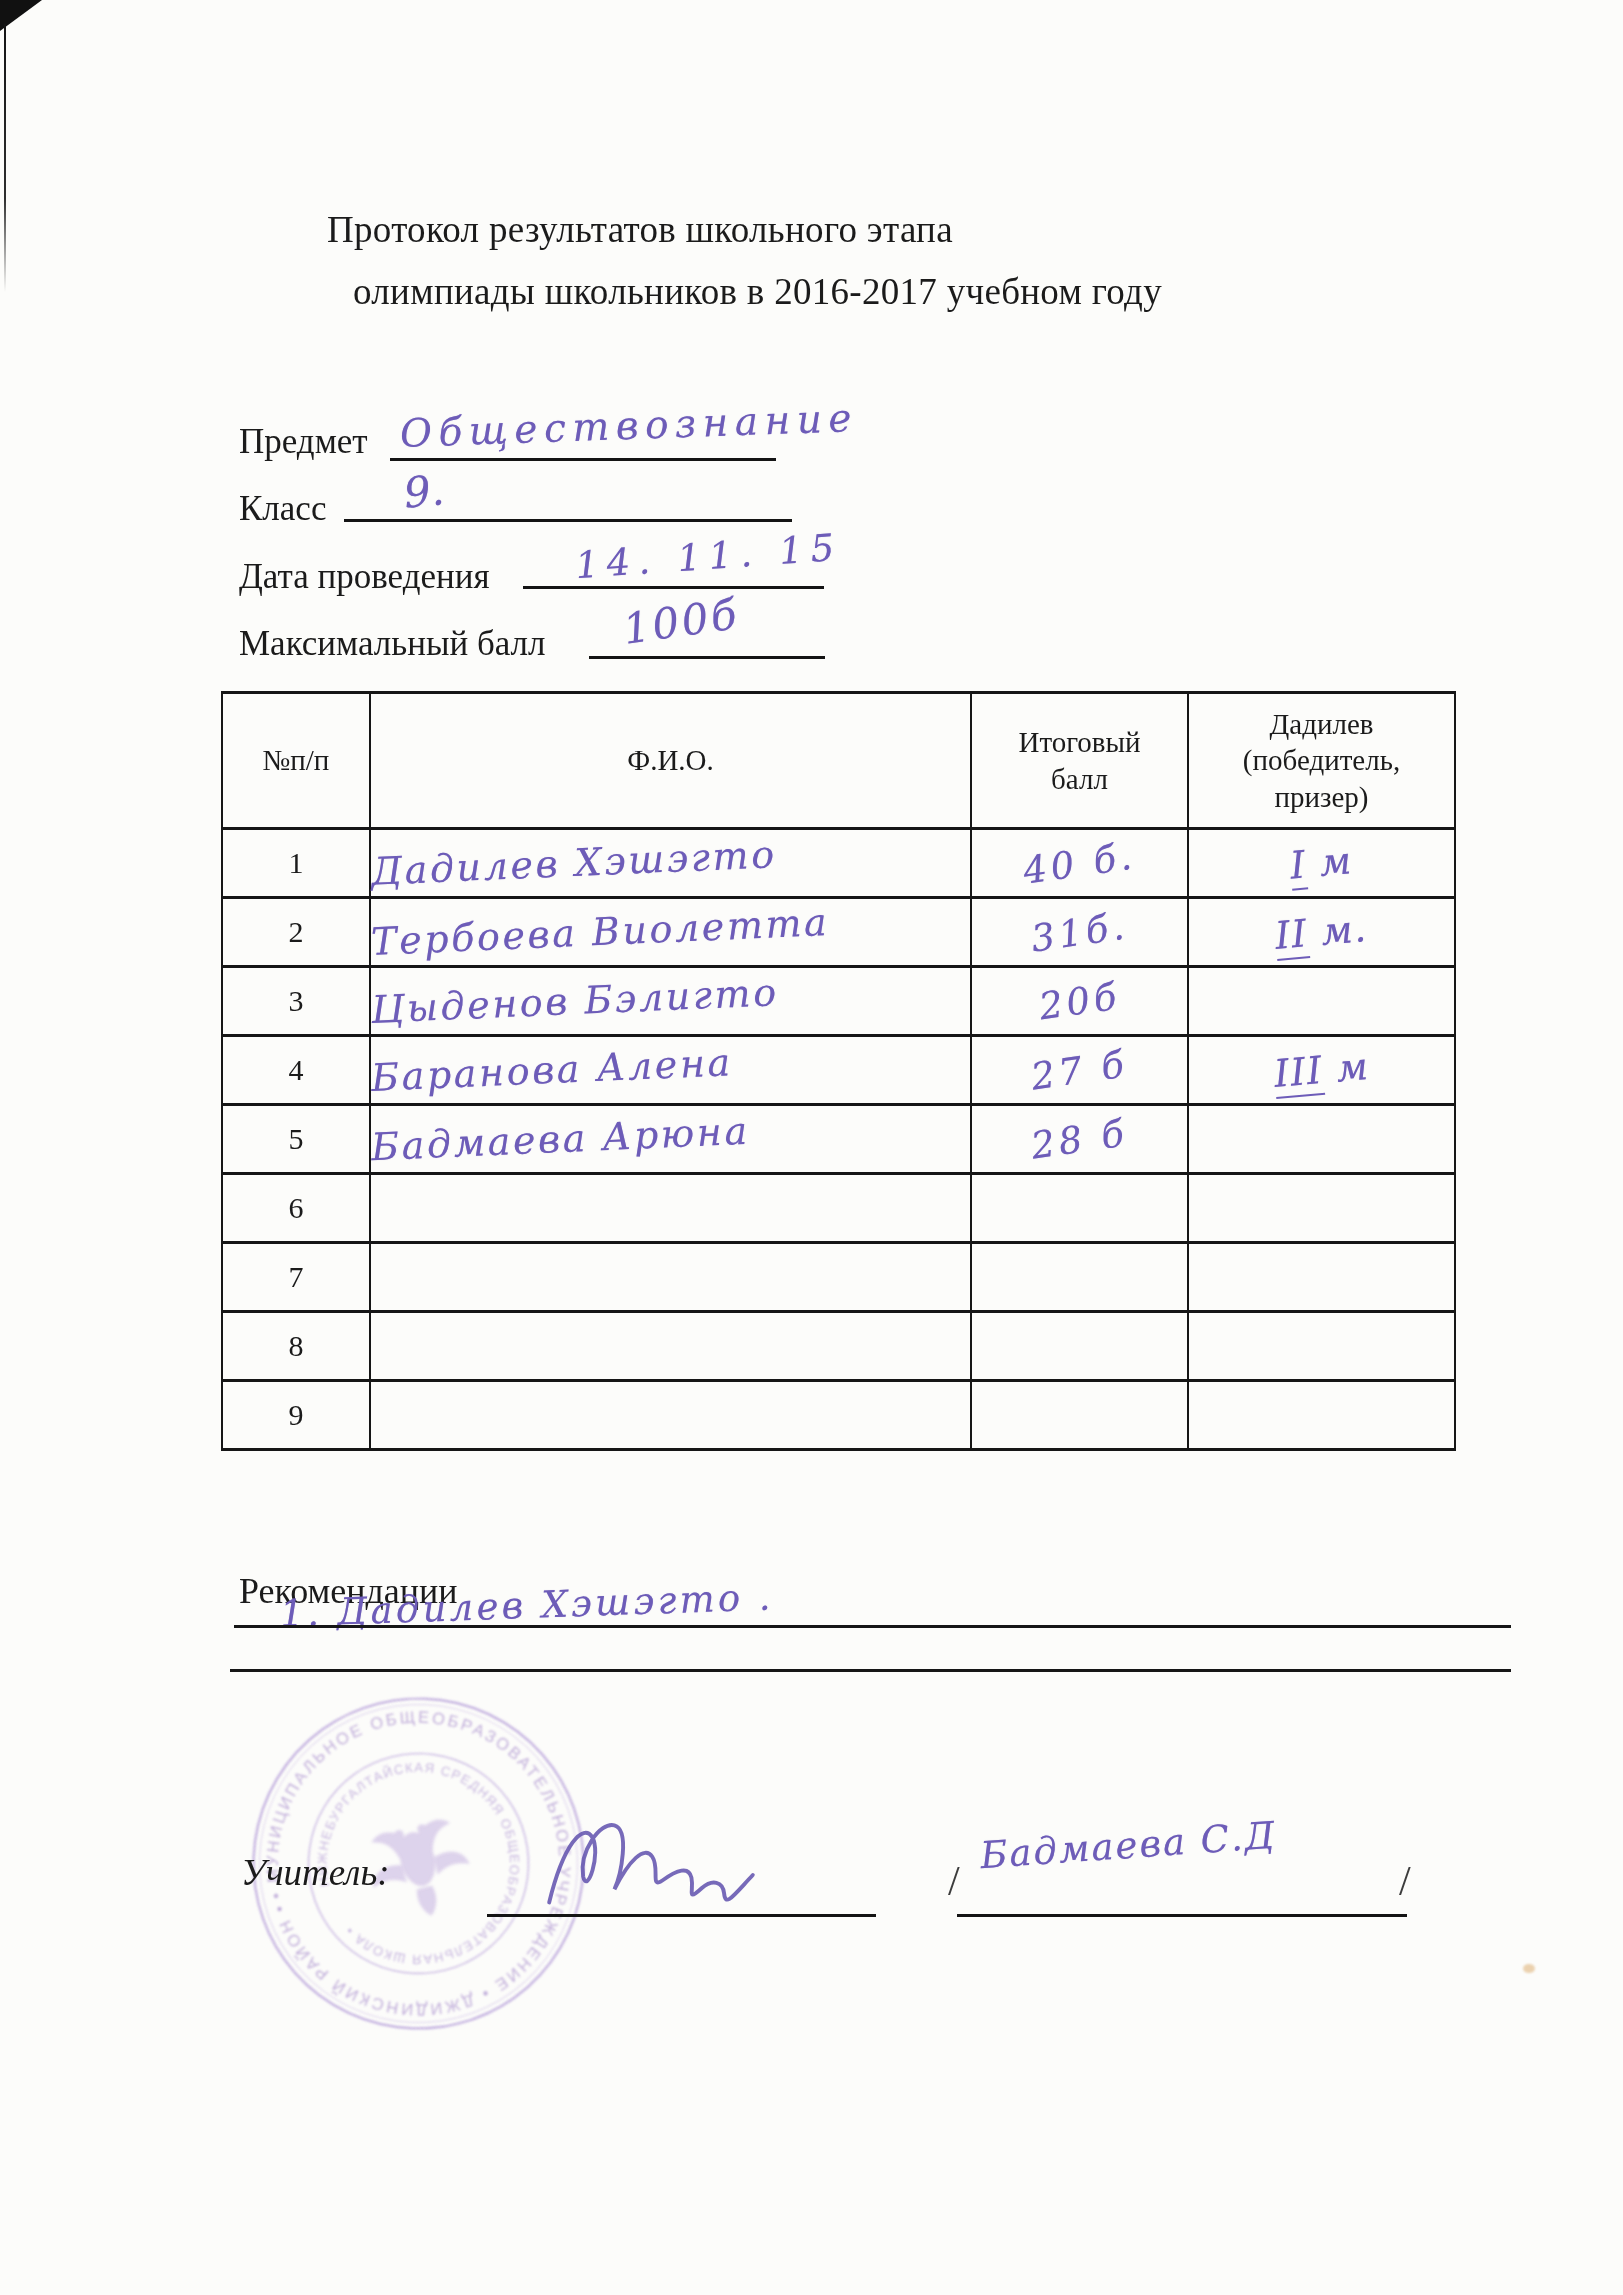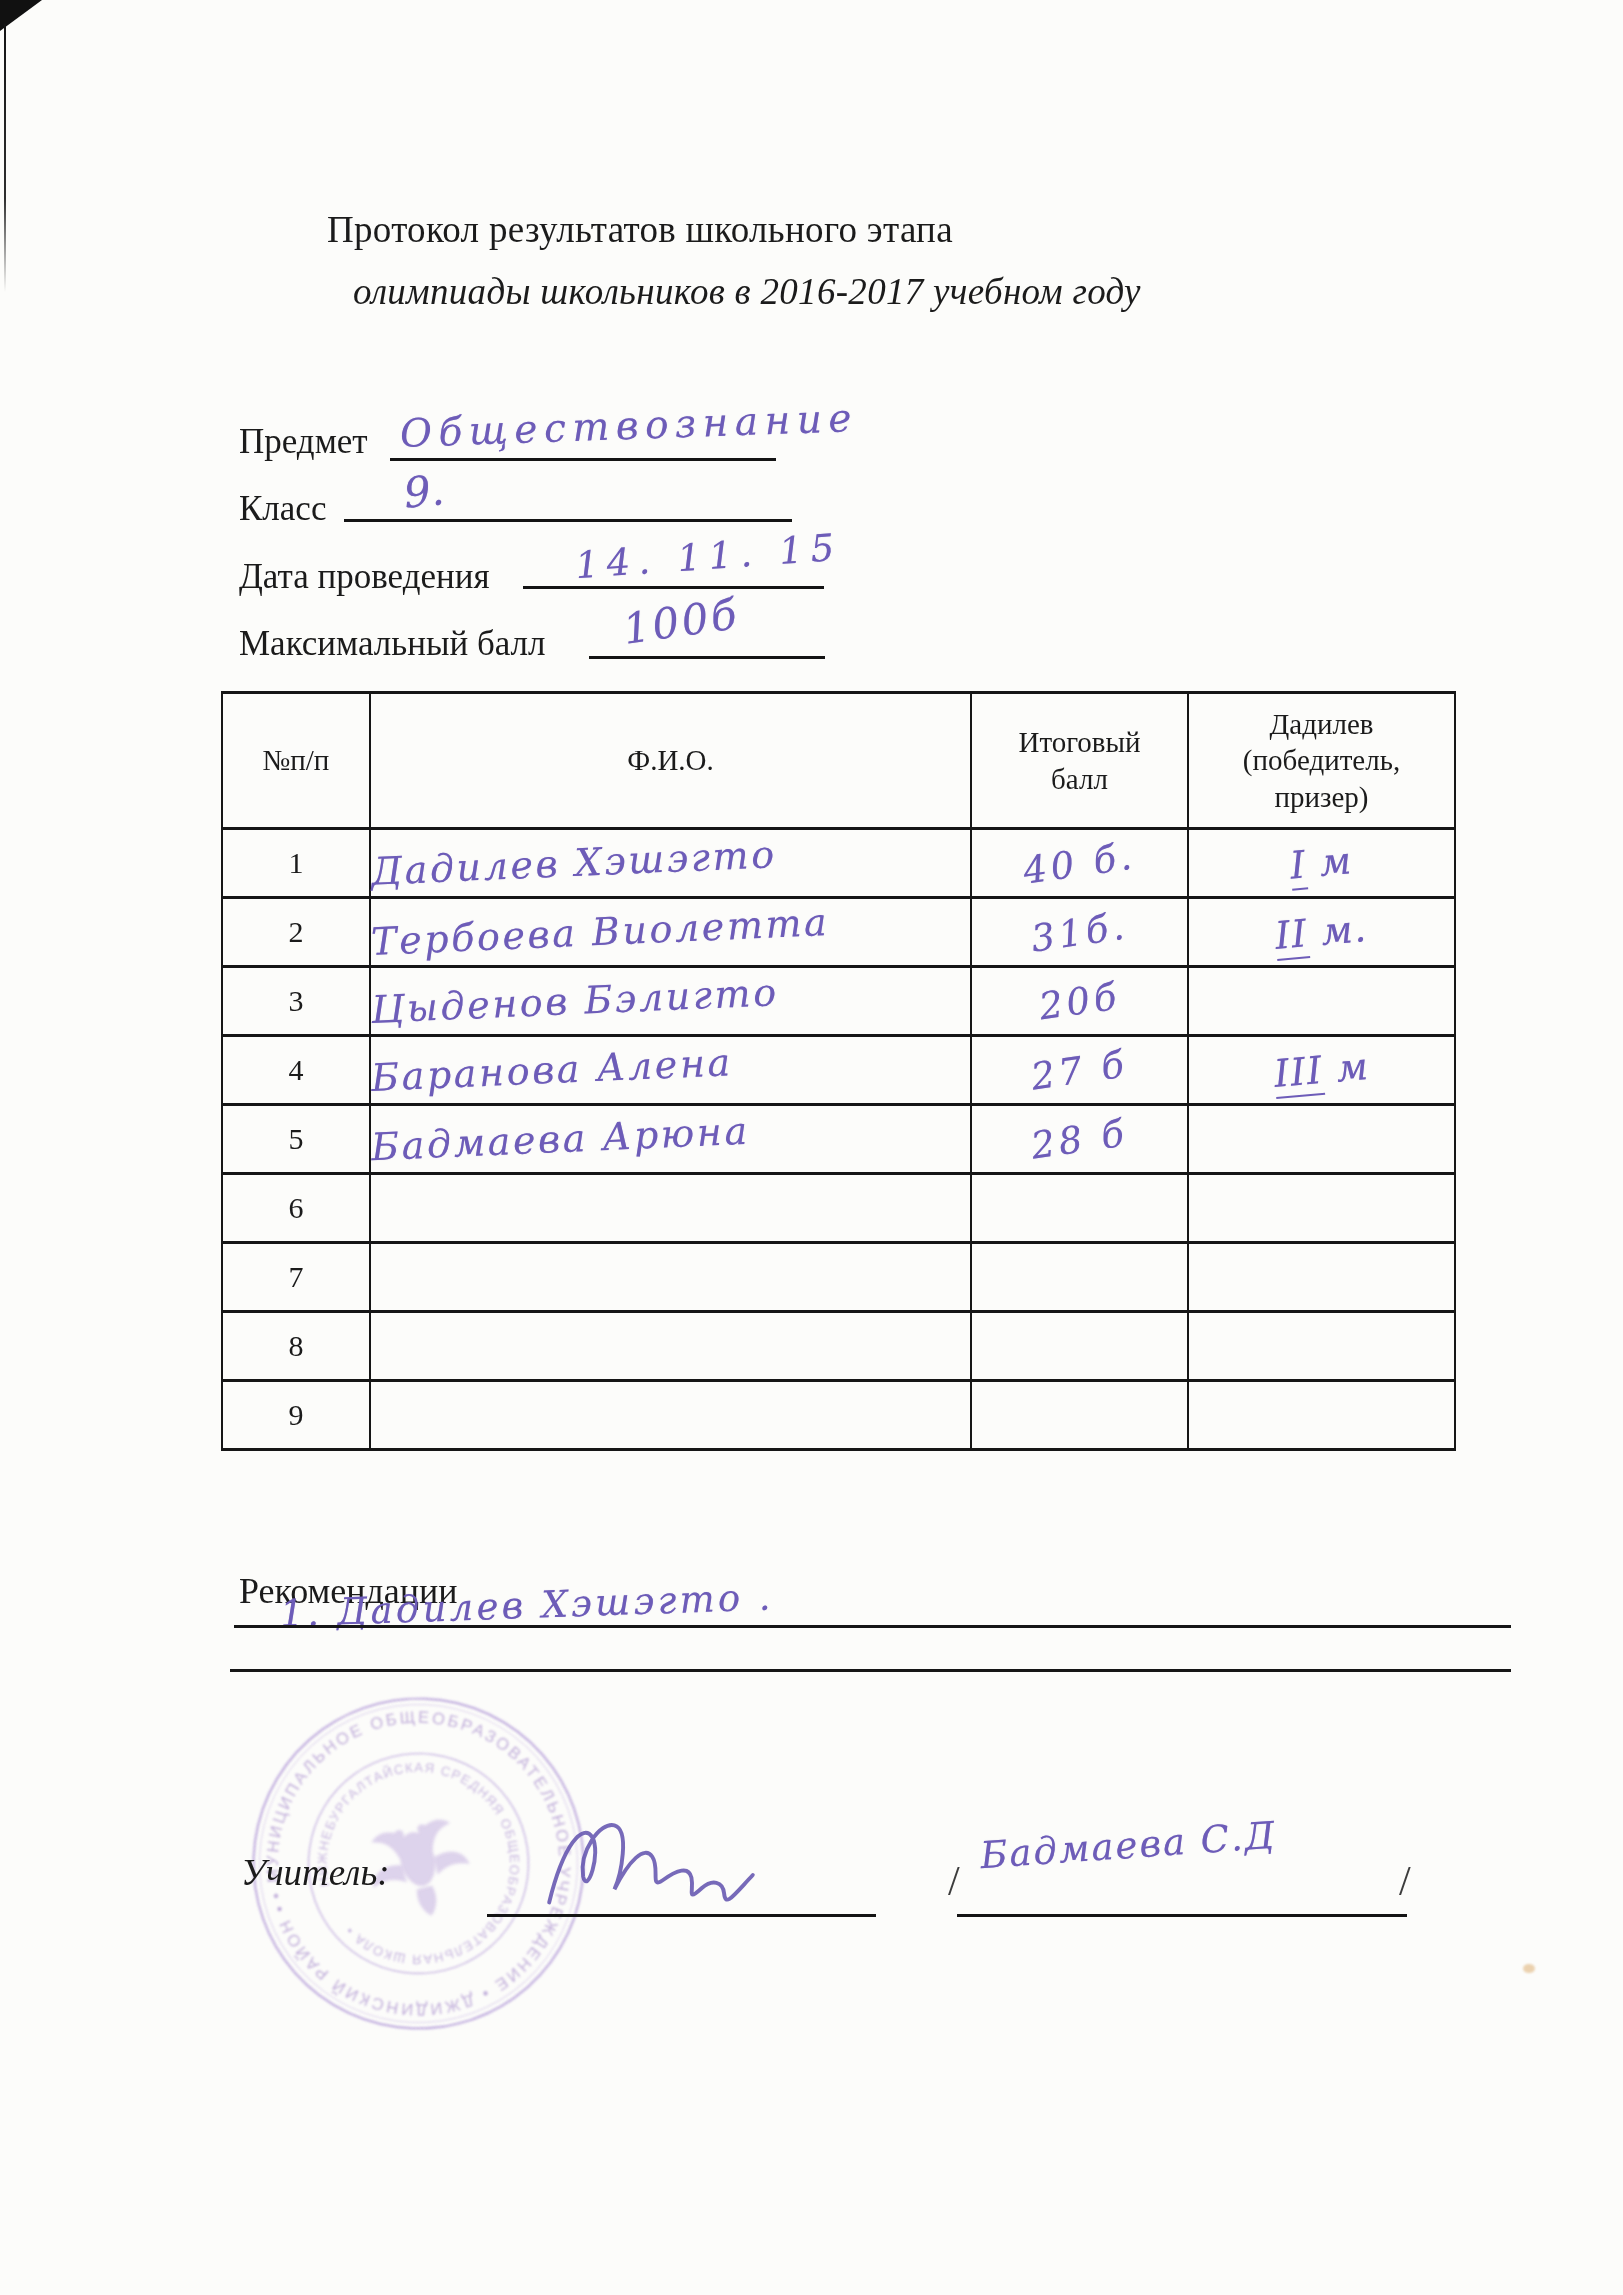--- a/index.html
+++ b/index.html
@@ -49,21 +49,21 @@
 </head>
 <body>
 
 <div class="page">
 
   <div class="abs corner" style="left:0;top:0;"></div>
   <div class="abs edgeline" style="left:3.9px;top:23.6px;"></div>
   <div class="abs spot" style="left:1523px;top:1964px;"></div>
 
   <div class="abs title-line" style="left:327px;top:208px;width:890px;">Протокол результатов школьного этапа</div>
-  <div class="abs title-line" style="left:353px;top:270px;width:890px;font-style:italic;">олимпиады школьников в 2016-2017 учебном году</div>
+  <div class="abs title-line" style="left:353px;top:270px;width:890px;">олимпиады школьников в 2016-2017 учебном году</div>
 
   <div class="abs field-label" style="left:239px;top:422px;">Предмет</div>
   <div class="abs uline" style="left:390px;top:458px;width:386px;"></div>
   <div class="abs ink ink-subject" style="left:400px;top:403px;">Обществознание</div>
 
   <div class="abs field-label" style="left:239px;top:489px;">Класс</div>
   <div class="abs uline" style="left:344px;top:519px;width:448px;"></div>
   <div class="abs ink ink-class" style="left:404px;top:467px;">9.</div>
 
   <div class="abs field-label" style="left:239px;top:557px;">Дата проведения</div>

